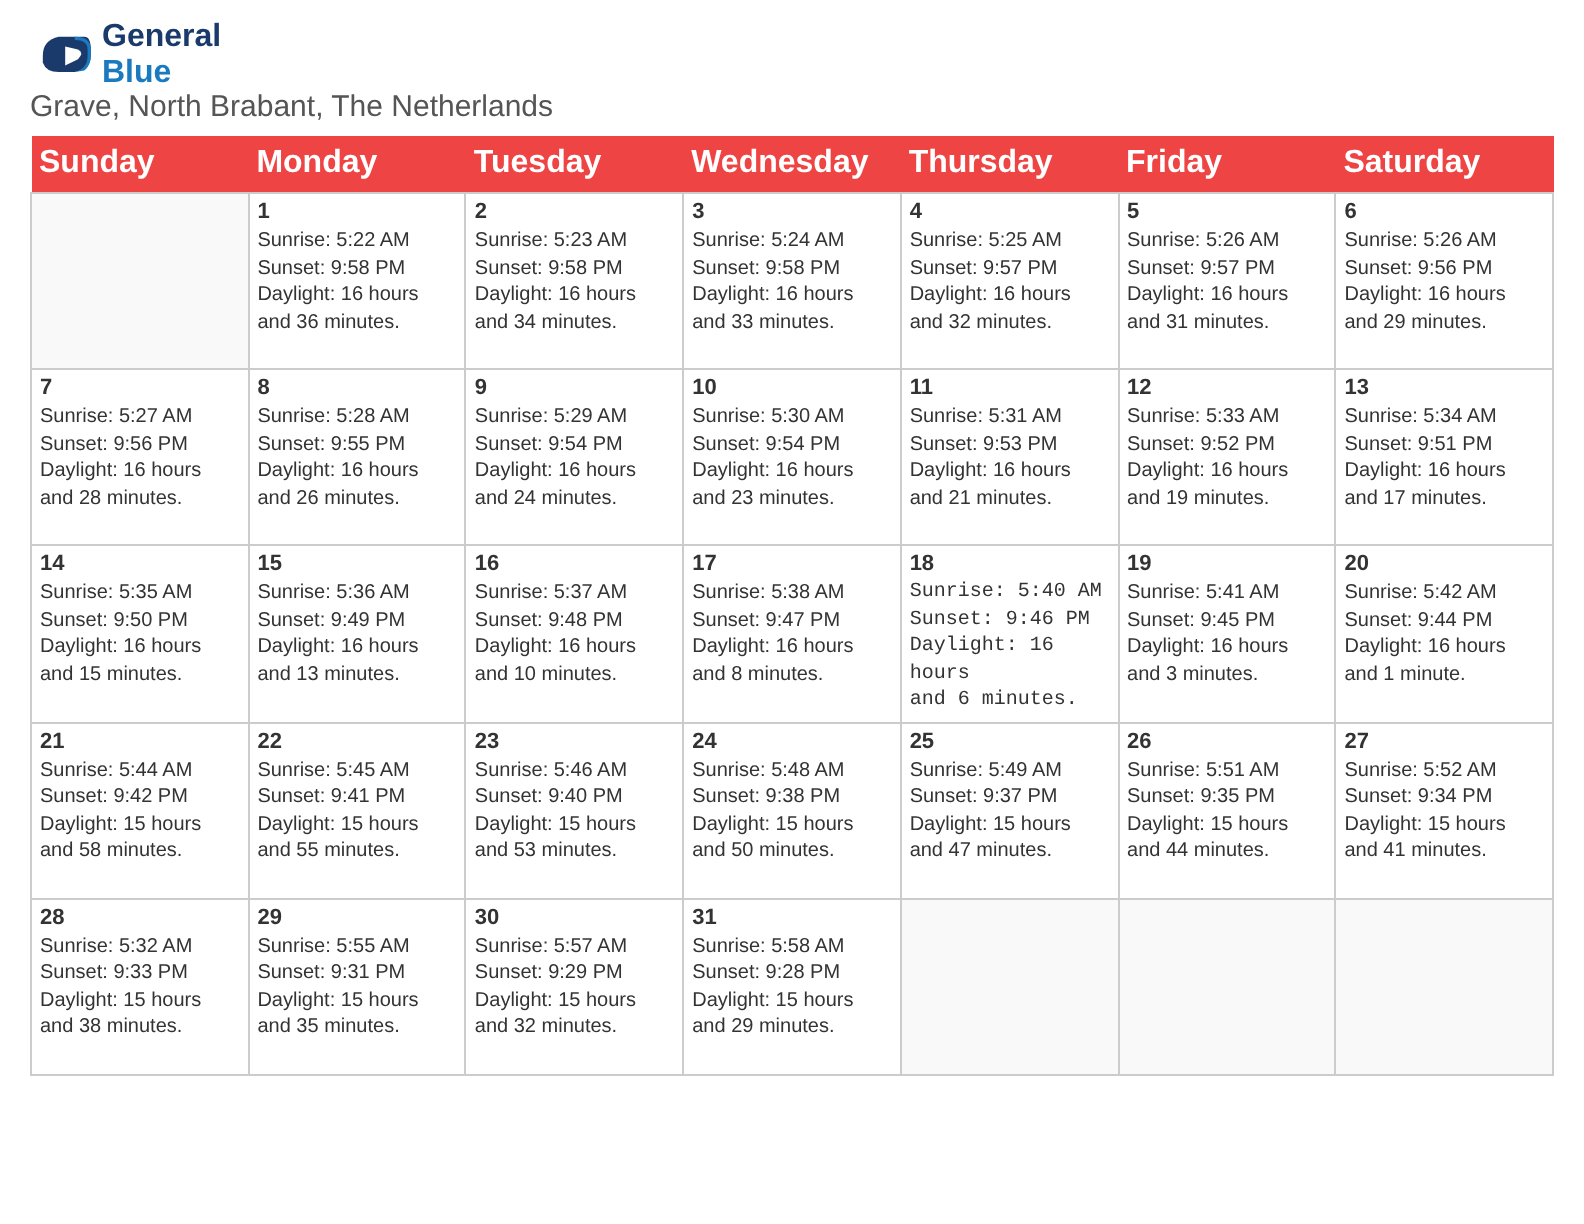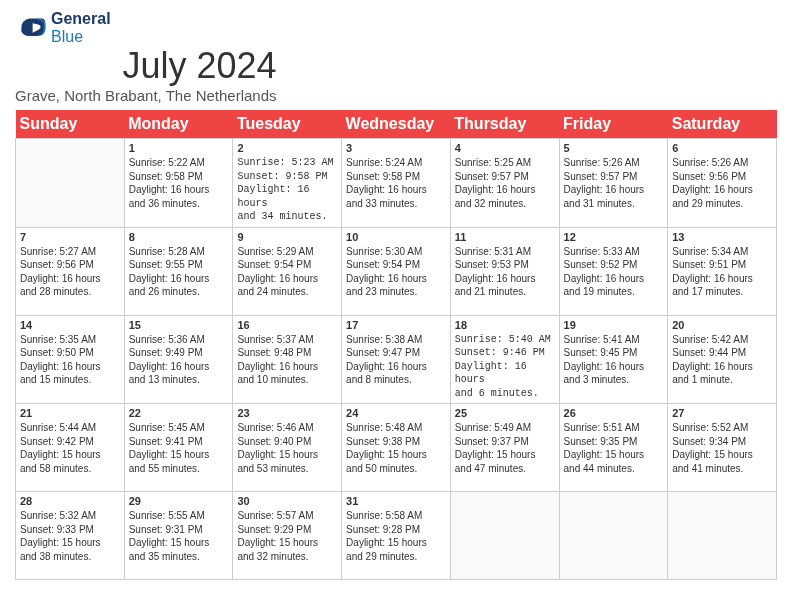--- a/index.html
+++ b/index.html
@@ -78,25 +78,24 @@
 
 <div class="header">
   <div class="logo">
     <svg class="logo-icon" viewBox="0 0 40 40">
       <path d="M8 20 Q8 10 18 8 L34 8 Q38 8 38 16 L38 20 Q38 28 28 30 L18 30 Q10 30 8 24 Z" fill="#1a3a6b"></path>
       <path d="M28 8 Q38 8 38 16 L38 20 Q38 26 34 29 L28 30 Q36 28 36 20 L36 16 Q36 10 28 10 Z" fill="#1a7abf"></path>
       <path d="M30 16 Q34 18 30 22 L22 26 L22 14 Z" fill="white"></path>
     </svg>
     <div style="line-height:1.1;">
       <div style="font-size:16px;font-weight:bold;color:#1a3a6b;">General</div>
-      <div style="font-size:16px;font-weight:normal;color:#1a7abf;">Blue</div>
+      <div style="font-size:16px;font-weight:bold;color:#1a7abf;">Blue</div>
     </div>
   </div>
   <div class="title-area">
-    <div class="month-title">July 2024</div>
     <div class="location-title">Grave, North Brabant, The Netherlands</div>
   </div>
 </div>
 
 <table>
   <thead>
     <tr>
       <th>Sunday</th>
       <th>Monday</th>
       <th>Tuesday</th>
@@ -111,21 +110,21 @@
         <td class="empty"></td>
         <td>
           <div class="day-number">1</div>
           <div class="day-info" style="white-space: pre-line;">Sunrise: 5:22 AM
 Sunset: 9:58 PM
 Daylight: 16 hours
 and 36 minutes.</div>
         </td>
         <td>
           <div class="day-number">2</div>
-          <div class="day-info" style="white-space: pre-line; font-family: Liberation Mono, monospace;">Sunrise: 5:23 AM
+          <div class="day-info" style="white-space: pre-line;">Sunrise: 5:23 AM
 Sunset: 9:58 PM
 Daylight: 16 hours
 and 34 minutes.</div>
         </td>
         <td>
           <div class="day-number">3</div>
           <div class="day-info" style="white-space: pre-line;">Sunrise: 5:24 AM
 Sunset: 9:58 PM
 Daylight: 16 hours
 and 33 minutes.</div>

